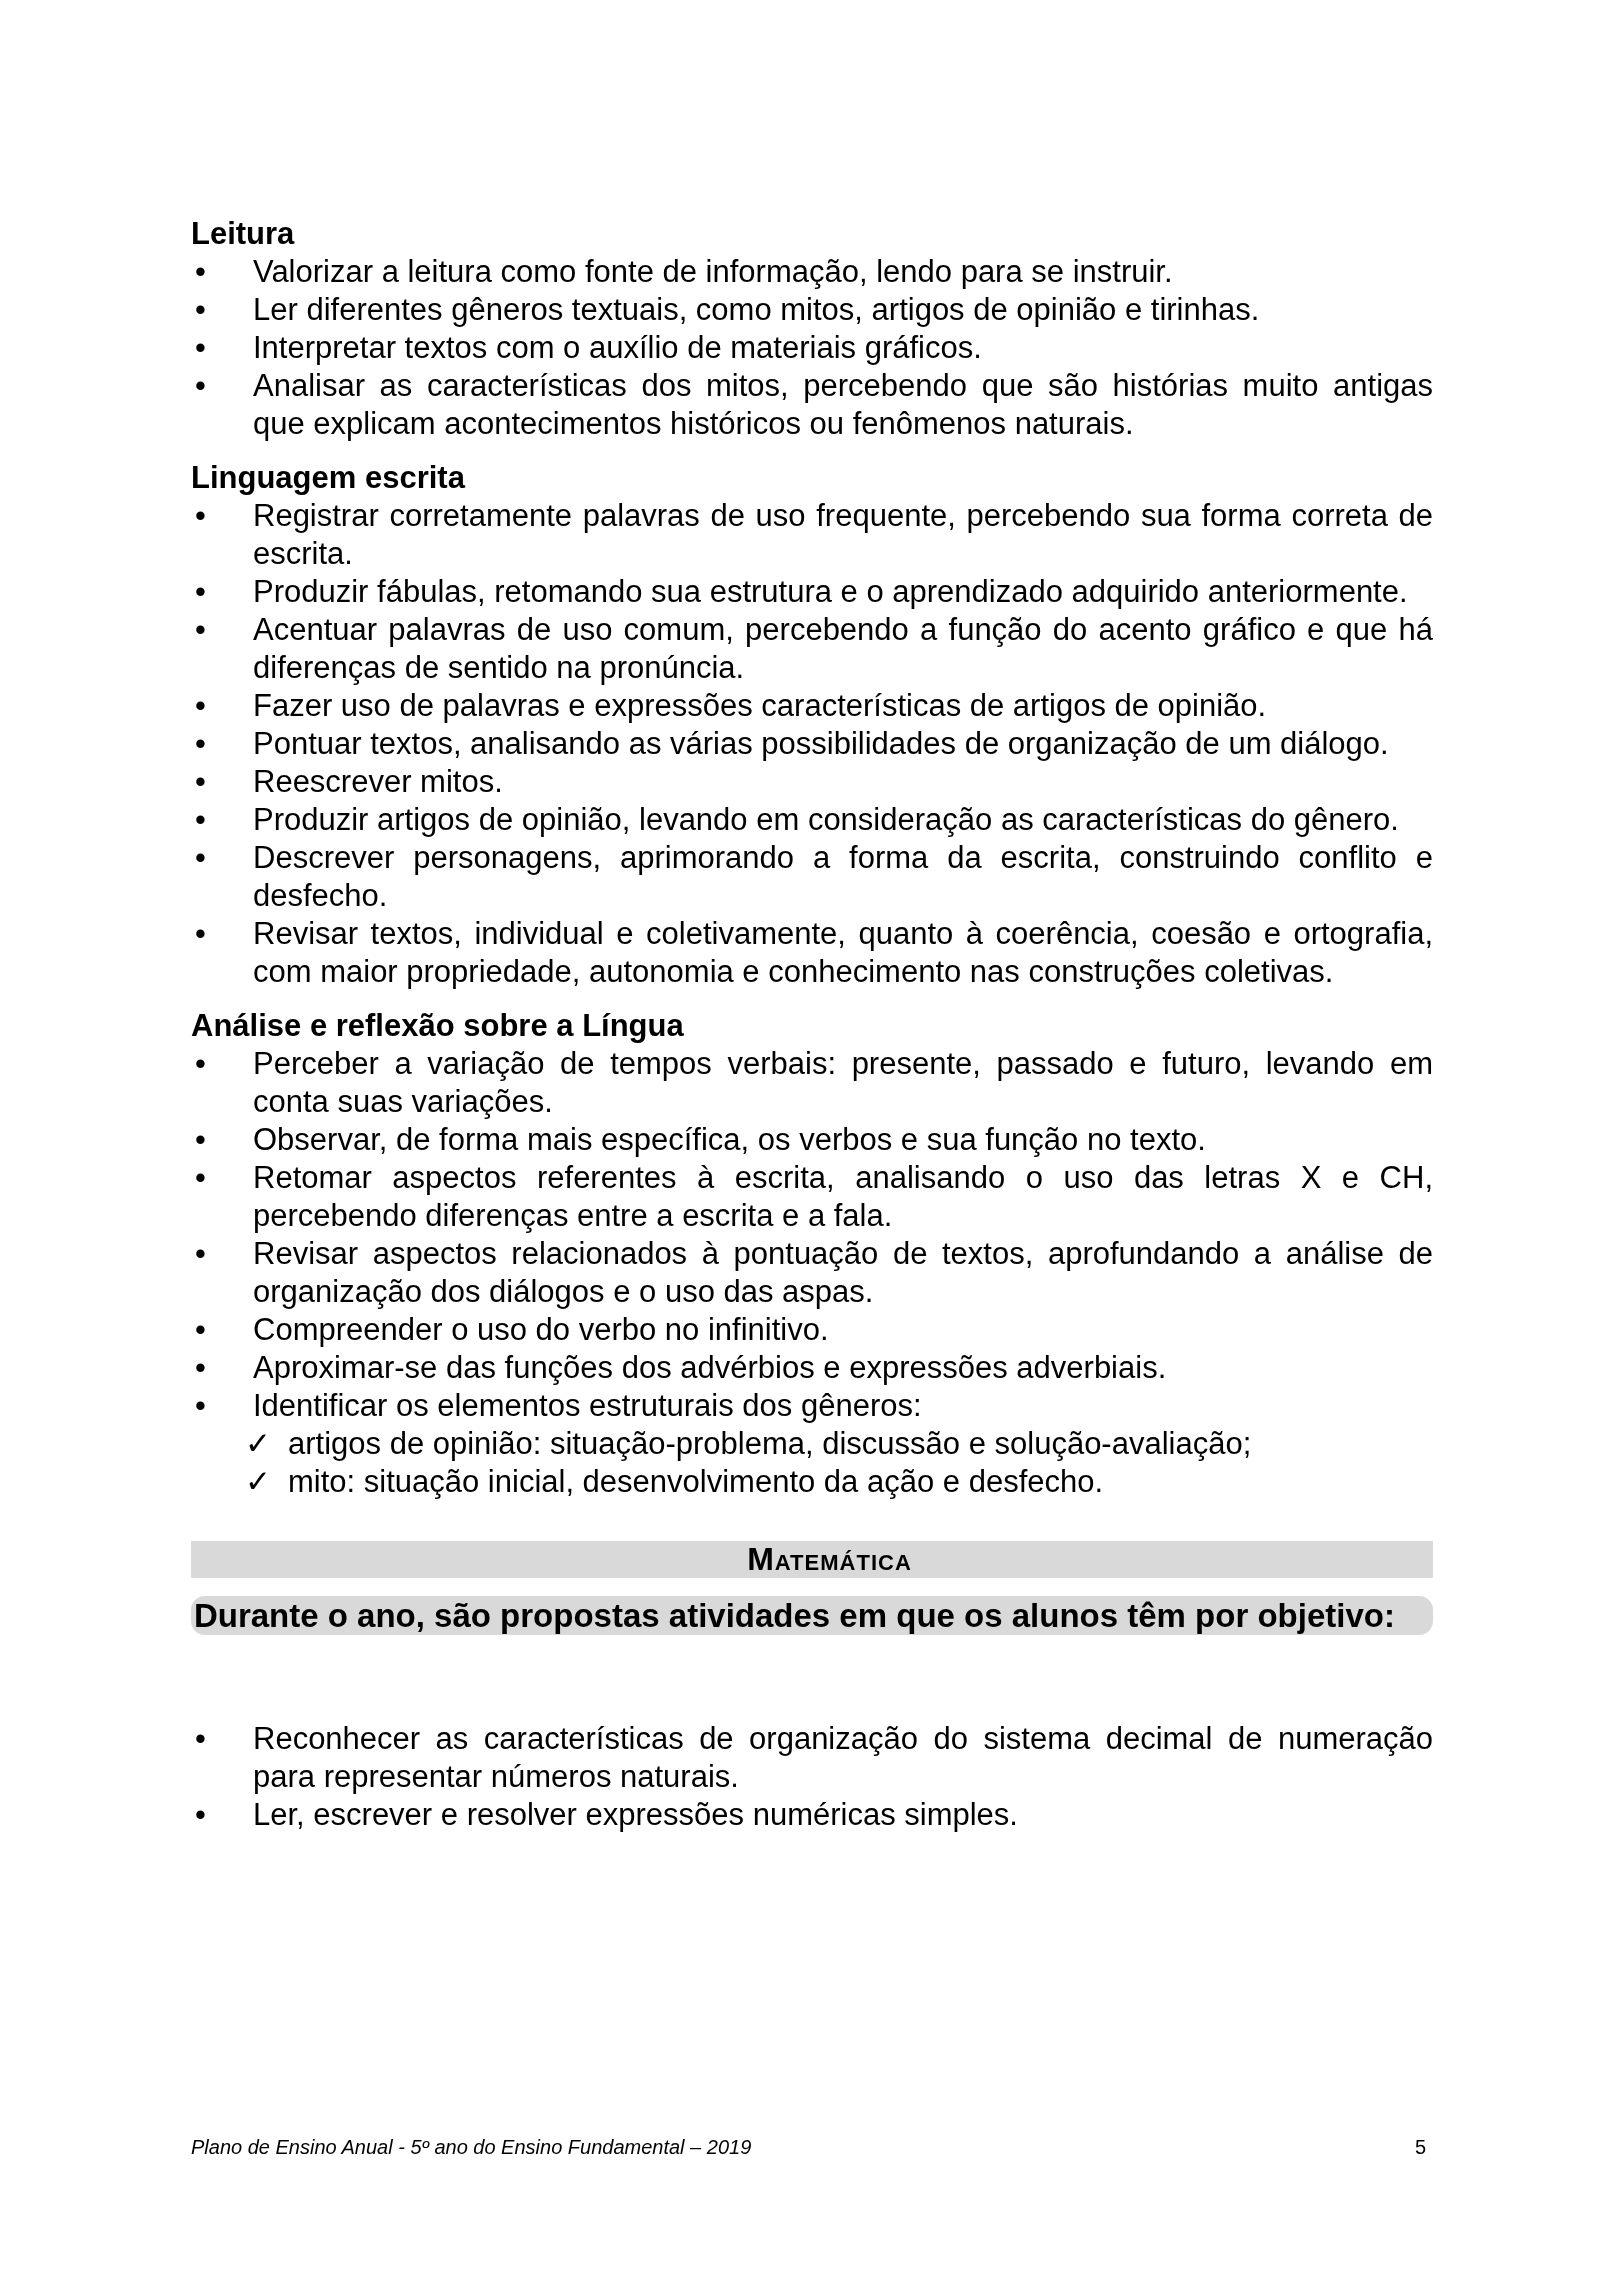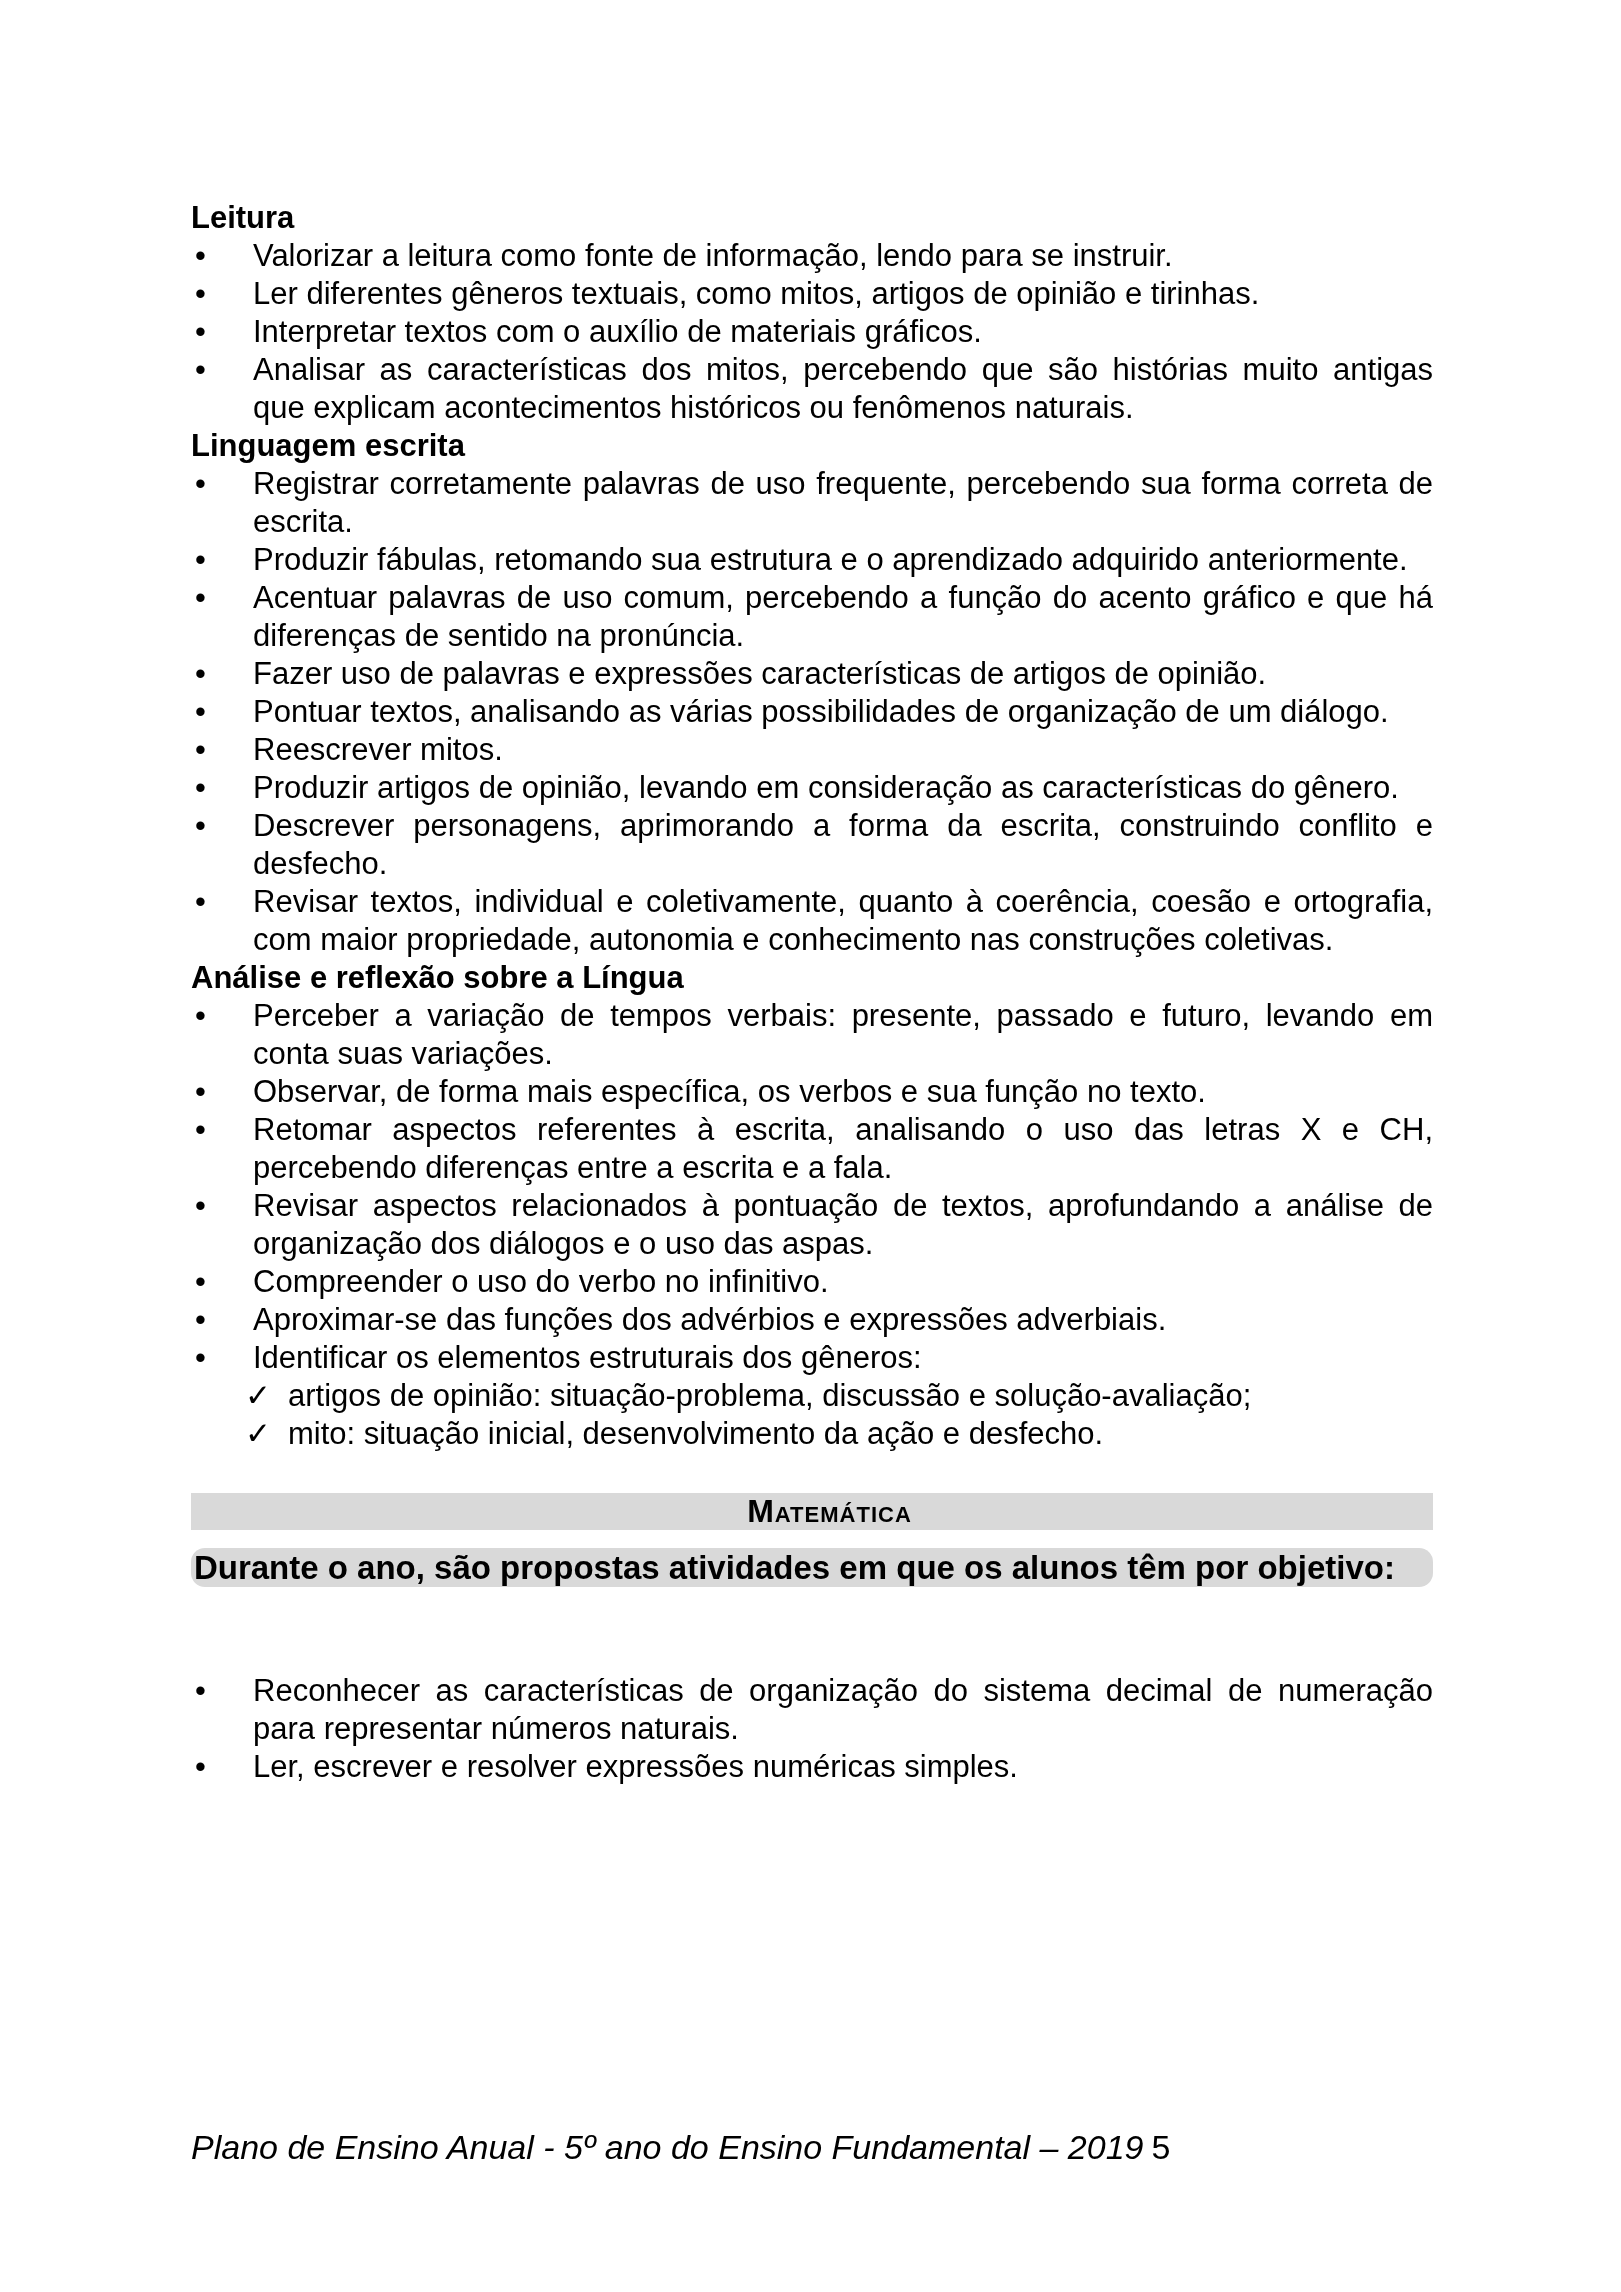--- a/index.html
+++ b/index.html
@@ -17,21 +17,21 @@
   }
   .content {
     position: absolute;
     left: 191px;
     top: 199px;
     width: 1242px;
   }
   .section-heading {
     font-weight: bold;
   }
-  .section { margin-top: 0; }
+  .section { margin-top: 16px; }
   .section + .section { }
   .item { display: flex; }
   .marker {
     flex: none;
     width: 62px;
     padding-left: 3.9px;
     box-sizing: border-box;
   }
   .item-text {
     flex: 1;
@@ -62,25 +62,25 @@
     font-size: 33px;
     padding-left: 2.9px;
     border-radius: 14px;
   }
   .numeros-section { margin-top: 85px; }
   .footer {
     position: absolute;
     left: 191px;
     right: 195px;
     top: 2129px;
-    font-size: 34px;
+    font-size: 20px;
     line-height: 37px;
     display: flex;
+    justify-content: space-between;
     align-items: baseline;
-    gap: 8px;
   }
   .footer-left { font-style: italic; }
   .footer-page { font-style: normal; }
 </style>
 </head>
 <body>
 
 <div class="page">
   <div class="content">
 

